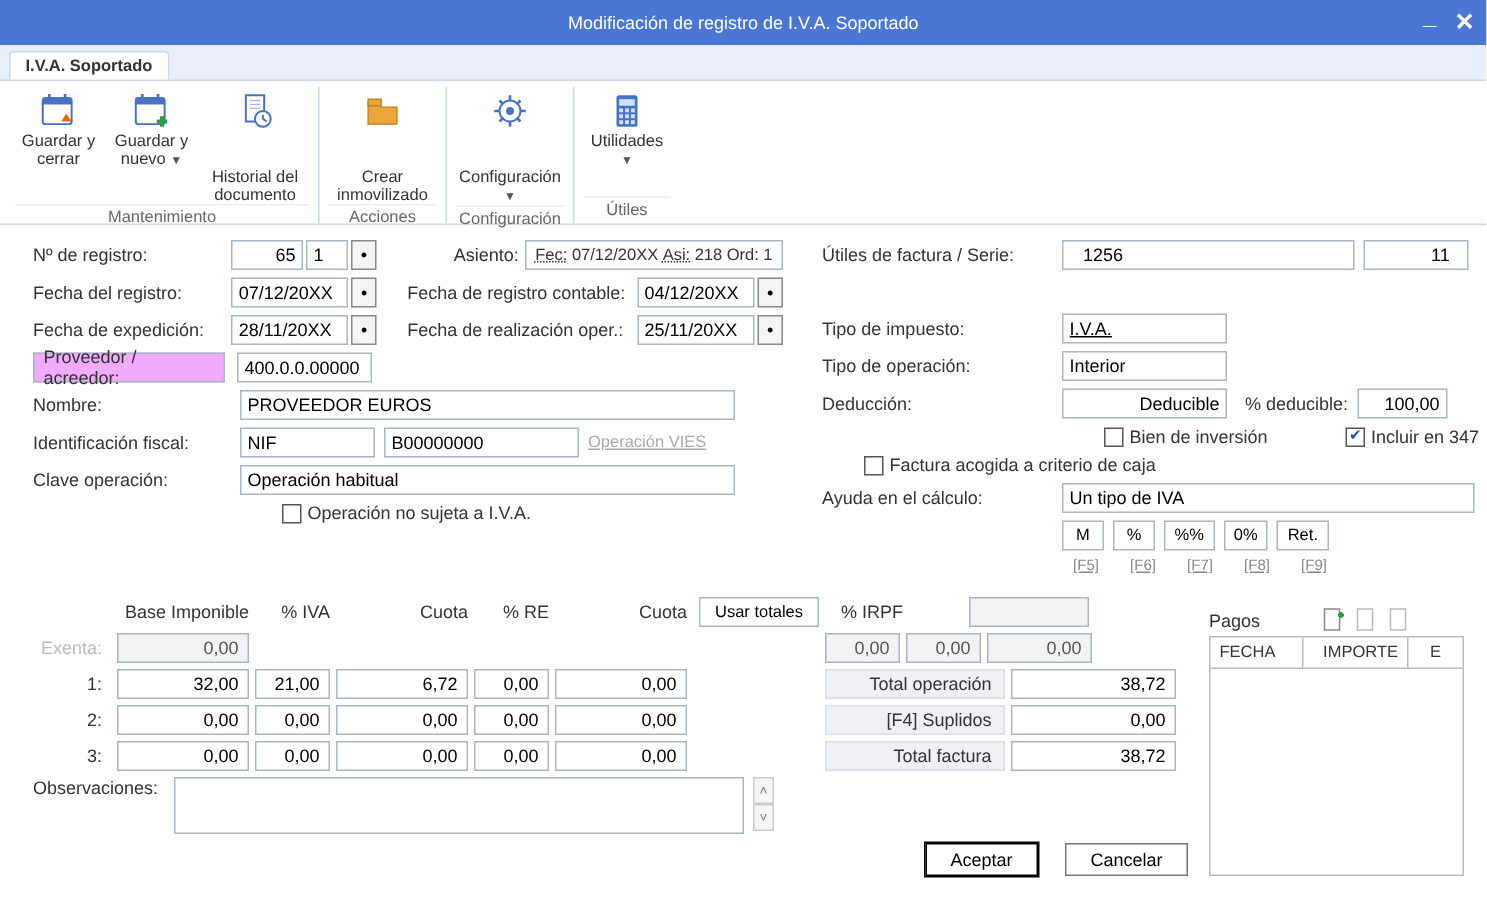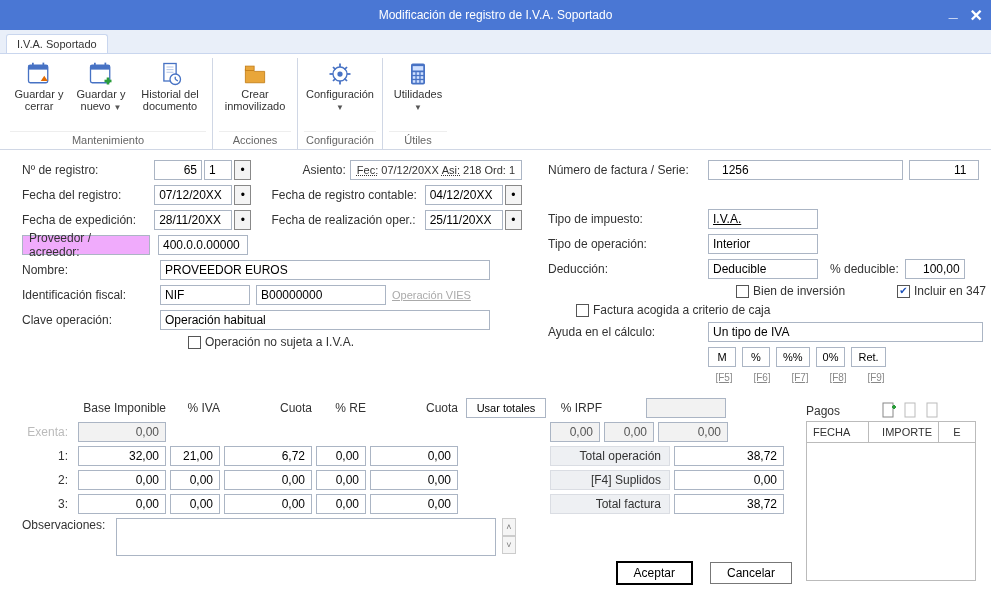--- a/index.html
+++ b/index.html
@@ -1,27 +1,27 @@
 <!DOCTYPE html>
 <html><head>
 <meta charset="utf-8">
 <style>
   * { box-sizing: border-box; }
   html, body { margin:0; padding:0; font-family: "Segoe UI", Tahoma, sans-serif; font-size:12px; color:#333; background:#fff; }
   .window { width:991px; height:610px; position:relative; display:flex; flex-direction:column; }
   .titlebar { height:30px; background:#4a77d4; color:#fff; display:flex; align-items:center; justify-content:center; position:relative; font-size:12px; }
   .titlebar-controls { position:absolute; right:8px; top:0; height:30px; display:flex; align-items:center; gap:12px; font-size:16px;}
   .titlebar-controls span { cursor:pointer; font-weight:bold;}
-  .tabstrip { height:24px; background:#e9eff9; border-bottom:1px solid #c9d6ee; display:flex; align-items:flex-end;}
+  .tabstrip { height:24px; background:#e9eff9; border-bottom:1px solid #c9d6ee; display:flex; align-items:flex-end;font-weight:bold;}
   .tab { background:#fff; border:1px solid #c9d6ee; border-bottom:none; padding:3px 10px; margin-left:6px; font-size:11px; border-radius:3px 3px 0 0;}
   .ribbon { height:96px; background:#fff; border-bottom:1px solid #d0d7e5; display:flex; padding:4px 4px 0 4px;}
   .ribbon-group { border-right:1px solid #d0d7e5; display:flex; flex-direction:column; align-items:center; padding:0 6px; }
   .ribbon-group-items { display:flex; gap:4px; flex:1;}
   .ribbon-btn { display:flex; flex-direction:column; align-items:center; justify-content:flex-start; width:58px; text-align:center; font-size:11px; cursor:pointer; padding-top:2px;}
-  .ribbon-btn.w70 { width:72px;}
+  .ribbon-btn.w70 { width:72px;gap:24px;}
   .ribbon-btn svg { width:30px; height:28px; }
   .ribbon-group-label { font-size:11px; color:#666; padding:2px 0 3px 0; text-align:center; width:100%; border-top:1px solid #eee;}
   .ribbon-label-text { line-height:12px; }
   .ribbon-drop { font-size:8px; color:#555; }
   .content { flex:1; padding:10px 18px 6px 22px; overflow:hidden;}
   .row { display:flex; align-items:center; margin-bottom:5px; }
   .cols { display:flex; }
   .col-left { width:500px; }
   .col-right { flex:1; padding-left:26px;}
   .lbl { display:inline-block; }
@@ -237,36 +237,36 @@
         <div class="row" style="margin-left:138px;">
           <label class="chk">
             <span class="chkbox"></span>
             <span>Operación no sujeta a I.V.A.</span>
           </label>
         </div>
       </div>
 
       <div class="col-right">
         <div class="row">
-          <span class="lbl" style="width:160px;">Número de factura / Serie:</span>
+          <span class="lbl" style="width:160px;">Útiles de factura / Serie:</span>
           <input type="text" class="fld" style="width: 195px; padding-left: 13px;" value="1256">
           <input type="text" class="fld" style="width: 70px; margin-left: 6px; padding-left: 44px;" value="11">
         </div>
         <div style="height:24px;"></div>
         <div class="row">
           <span class="lbl" style="width:160px;">Tipo de impuesto:</span>
           <input type="text" class="fld sel" style="width: 110px; text-decoration: underline;" value="I.V.A.">
         </div>
         <div class="row">
           <span class="lbl" style="width:160px;">Tipo de operación:</span>
           <input type="text" class="fld sel" style="width: 110px;" value="Interior">
         </div>
         <div class="row">
           <span class="lbl" style="width:160px;">Deducción:</span>
-          <input type="text" class="fld sel" style="width: 110px;" value="Deducible">
+          <input type="text" class="fld sel" style="width: 110px; text-align: right;" value="Deducible">
           <span class="lbl" style="margin-left:12px;">% deducible:</span>
           <input type="text" class="fld" style="width: 60px; text-align: right; margin-left: 6px;" value="100,00">
         </div>
         <div class="row" style="margin-left:160px; justify-content:space-between; width:278px;">
           <label class="chk">
             <span class="chkbox"></span>
             <span>Bien de inversión</span>
           </label>
           <label class="chk">
             <span class="chkbox checked"></span>
@@ -294,21 +294,21 @@
           <span class="calchint">[F5]</span>
           <span class="calchint">[F6]</span>
           <span class="calchint">[F7]</span>
           <span class="calchint">[F8]</span>
           <span class="calchint">[F9]</span>
         </div>
       </div>
     </div>
 
     <div class="gridsection">
-      <div style="display:flex; align-items:center;">
+      <div style="display:flex; align-items:flex-end;">
 
         <div>
           <div class="gridheader">
             <span class="lbl2"></span>
             <span class="cell" style="width:88px;">Base Imponible</span>
             <span class="cell" style="width:50px;">% IVA</span>
             <span class="cell" style="width:88px;">Cuota</span>
             <span class="cell" style="width:50px;">% RE</span>
             <span class="cell" style="width:88px;">Cuota</span>
             <button class="calcbtn" style="width:80px;margin-left:4px;">Usar totales</button>

